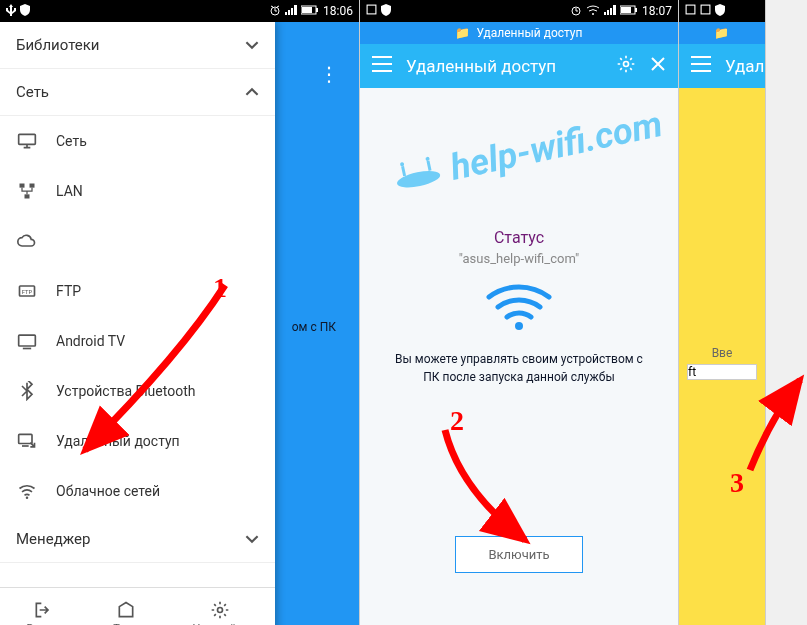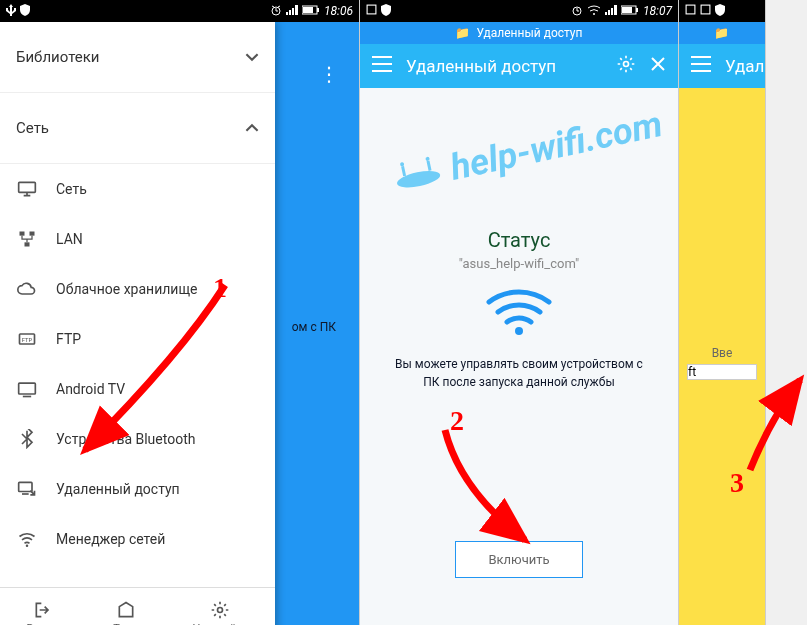--- a/index.html
+++ b/index.html
@@ -5,46 +5,46 @@
 * { margin: 0; padding: 0; box-sizing: border-box; font-family: Roboto, Arial, sans-serif; }
 body { width: 807px; height: 625px; background: #f0f0f0; overflow: hidden; position: relative; }
 .container { display: flex; width: 100%; height: 100%; }
 .phone { height: 625px; background: #fff; position: relative; overflow: hidden; border-right: 1px solid #ccc; }
 .phone1 { width: 360px; }
 .phone2 { width: 319px; }
 .phone3 { width: 87px; }
 
 .statusbar { height: 22px; background: #000; color: #fff; display: flex; justify-content: space-between; align-items: center; padding: 0 6px; font-size: 12px; }
 .statusbar .left { display: flex; gap: 4px; }
-.statusbar .right { display: flex; gap: 4px; align-items: flex-start; font-style: italic; }
+.statusbar .right { display: flex; gap: 4px; align-items: flex-start; }
 .statusbar svg { fill: #fff; }
 
 .topbar-small { height: 22px; background: #2196F3; color: #fff; display: flex; align-items: center; justify-content: center; font-size: 12px; gap: 6px; }
 .topbar { height: 44px; background: #29B6F6; color: #fff; display: flex; align-items: center; padding: 0 12px; gap: 14px; font-size: 17px; }
 .topbar .title { flex: 1; }
 
 .drawer { background: #fff; width: 275px; height: 100%; position: absolute; top: 22px; left: 0; z-index: 10; box-shadow: 2px 0 8px rgba(0,0,0,0.3); display: flex; flex-direction: column; }
 .drawer-scroll { flex: 1; overflow: hidden; }
-.drawer-section { padding: 26px 16px; font-size: 15px; color: #333; display: flex; justify-content: space-between; align-items: center; border-bottom: 1px solid #eee; }
+.drawer-section { padding: 14px 16px; font-size: 15px; color: #333; display: flex; justify-content: space-between; align-items: center; border-bottom: 1px solid #eee; }
 .drawer-item { padding: 14px 16px; display: flex; align-items: center; gap: 18px; font-size: 14px; color: #333; }
 .drawer-item .icon { width: 22px; height: 22px; display: flex; align-items: center; justify-content: center; }
 .drawer-item svg { width: 20px; height: 20px; fill: #555; }
 .drawer-bottom { border-top: 1px solid #ddd; display: flex; justify-content: space-around; padding: 8px 0; }
 .drawer-bottom-item { display: flex; flex-direction: column; align-items: center; gap: 2px; font-size: 11px; color: #555; padding: 4px 10px; }
 .drawer-bottom-item svg { width: 20px; height: 20px; fill: #555; }
 
 .phone1-bg { position: absolute; top: 22px; right: 0; width: 85px; height: 100%; background: #2196F3; }
 .phone1-bg .dots { position: absolute; top: 40px; right: 20px; color: #fff; font-size: 20px; }
 .phone1-bg .text { position: absolute; top: 298px; right: 23px; color: #0f172a; font-size: 12px; }
 
 .phone2-body { background: #f5f8fa; height: calc(100% - 88px); display: flex; flex-direction: column; align-items: center; padding: 20px; position: relative; }
 .watermark { position: absolute; top: 40px; left: 30px; transform: rotate(-12deg); font-size: 36px; font-weight: bold; color: #4FC3F7; opacity: 0.8; font-style: italic; }
 .watermark-icon { display: inline-block; }
 .status-block { margin-top: 120px; text-align: center; }
-.status-title { font-size: 20px; color: #14532d; margin-bottom: 4px; }
+.status-title { font-size: 16px; color: #701a75; margin-bottom: 4px; }
 .status-value { font-size: 13px; color: #888; }
 .wifi-icon { margin-top: 16px; }
 .wifi-icon svg { width: 70px; height: 50px; fill: #2196F3; }
 .desc { margin-top: 14px; font-size: 12px; color: #0f172a; text-align: center; line-height: 1.5; padding: 0 10px; }
 .enable-btn { margin-top: 150px; padding: 10px 32px; background: #fff; border: 1px solid #2196F3; color: #666; font-size: 13px; cursor: pointer; }
 
 .phone3-body { background: #fde047; height: calc(100% - 88px); position: relative; }
 .phone3-input-area { position: absolute; top: 258px; width: 100%; text-align: center; font-size: 12px; color: #666; }
 .phone3-input { width: 70px; margin-top: 4px; border: 1px solid #ccc; font-size: 12px; }
 
@@ -135,21 +135,20 @@
               </svg>
             </span>
           <span>LAN</span>
         </div>
         <div class="drawer-item">
           <span class="icon">
               <svg viewBox="0 0 24 24">
                 <path d="M6 18a5 5 0 010-10 6 6 0 0111 2 4 4 0 010 8H6z" fill="none" stroke="#555" stroke-width="2"></path>
               </svg>
             </span>
-          <span>Облачное хранилище</span>
         </div>
         <div class="drawer-item">
           <span class="icon">
               <svg viewBox="0 0 24 24">
                 <rect x="3" y="6" width="18" height="12" rx="1" fill="none" stroke="#555" stroke-width="2"></rect>
                 <text x="12" y="15" font-size="7" text-anchor="middle" fill="#555">FTP</text>
               </svg>
             </span>
           <span>FTP</span>
         </div>
@@ -180,21 +179,21 @@
             </span>
           <span>Удаленный доступ</span>
         </div>
         <div class="drawer-item">
           <span class="icon">
               <svg viewBox="0 0 24 24">
                 <path d="M3 9a14 14 0 0118 0M6 13a10 10 0 0112 0M9 17a6 6 0 016 0" fill="none" stroke="#555" stroke-width="2"></path>
                 <circle cx="12" cy="20" r="1.5" fill="#555"></circle>
               </svg>
             </span>
-          <span>Менеджер сетей</span>
+          <span>Облачное сетей</span>
         </div>
 
         <div class="drawer-section">
           <span>Менеджер</span>
           <svg class="chevron" viewBox="0 0 10 10">
               <path d="M1 3l4 4 4-4" fill="none" stroke="#555" stroke-width="1.5"></path>
             </svg>
         </div>
       </div>
 

